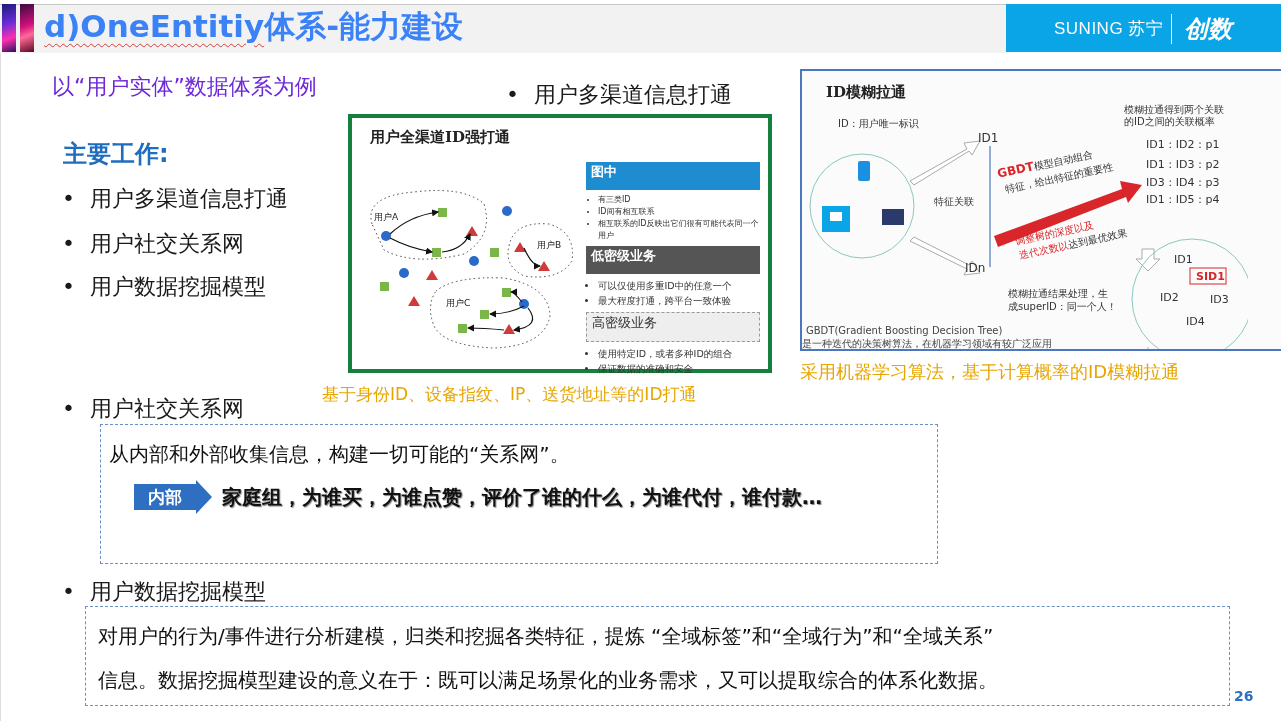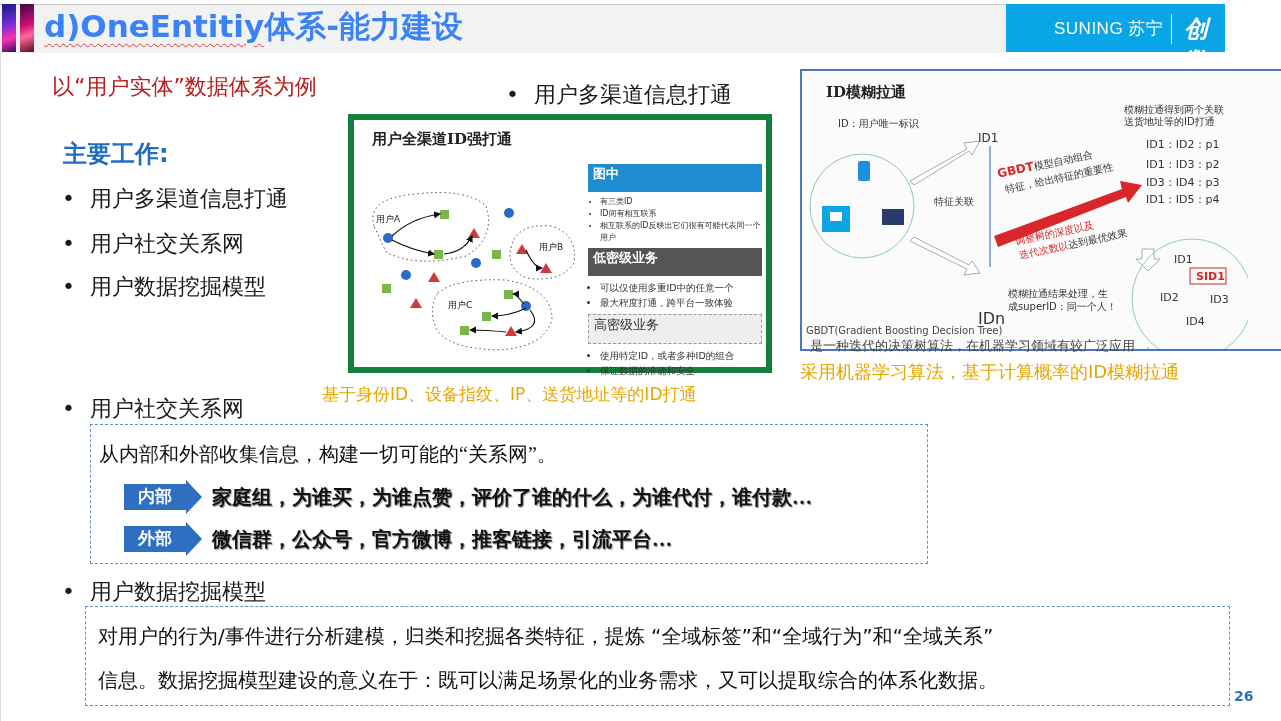--- a/index.html
+++ b/index.html
@@ -5,54 +5,54 @@
   html, body { margin:0; padding:0; }
   body { width:1281px; height:721px; position:relative; overflow:hidden; background:#ffffff; font-family:"DejaVu Sans","Liberation Sans",sans-serif; }
   .abs { position:absolute; }
 
   
   .header-bar { left:0; top:4px; width:1006px; height:48px; background:#f2f2f2; border-top:1px solid #c8c8c8; }
   .deco1 { left:2px; top:4px; width:14px; height:48px; background:linear-gradient(160deg,#1a1a7a 0%,#6a2bd8 40%,#ff2fb0 70%,#2a1060 100%); }
   .deco2 { left:20px; top:4px; width:14px; height:48px; background:linear-gradient(160deg,#3a0a40 0%,#d0107a 45%,#ff6a9a 65%,#5a0a20 100%); }
   .title { left:44px; top:6px; font-size:31px; font-weight:bold; color:#3b82f6; letter-spacing:0px; white-space:nowrap; }
   .title .en { text-decoration:underline wavy #d04040; text-decoration-thickness:1px; text-underline-offset:6px; }
-  .brand { left:1006px; top:4px; width:219px; height:48px; background:#0aa5e6; color:#fff; }
+  .brand { left:1006px; top:4px; width:275px; height:48px; background:#0aa5e6; color:#fff; }
   .brand .su { position:absolute; left:48px; top:13px; font-size:17px; letter-spacing:0.5px; font-family:"Liberation Sans",sans-serif; }
   .brand .sep { position:absolute; left:165px; top:10px; width:1px; height:30px; background:#fff; }
   .brand .cs { position:absolute; left:178px; top:9px; font-size:24px; font-weight:bold; font-style:italic; }
 
   
-  .subtitle { left:52px; top:72px; font-size:22px; color:#b91c1c; white-space:nowrap; }
+  .subtitle { left:52px; top:72px; font-size:22px; color:#6d28d9; white-space:nowrap; }
   .main-head { left:63px; top:138px; font-size:24px; font-weight:bold; color:#1f6dbf; }
   .bul { font-size:22px; color:#1a1a1a; white-space:nowrap; }
   .bul .dot { display:inline-block; width:28px; }
   .top-bullet { left:506px; top:80px; font-size:22px; color:#1a1a1a; white-space:nowrap; }
 
   
-  .img1 { left:348px; top:114px; width:424px; height:259px; border:6px solid #15803d; background:#fff; box-sizing:border-box; }
+  .img1 { left:348px; top:114px; width:424px; height:259px; border:4px solid #15803d; background:#fff; box-sizing:border-box; }
   .img1 .t { position:absolute; left:18px; top:10px; font-size:15px; font-weight:bold; color:#222; font-family:"DejaVu Serif",serif; }
   .panel { position:absolute; left:234px; top:44px; width:174px; font-size:8px; color:#333; }
   .ph { height:28px; color:#fff; font-weight:bold; font-size:13px; padding-left:5px; line-height:20px; }
   .ph.blue { background:#1e8cd0; }
   .ph.dark { background:#555; }
   .ph.light { background:#eee; color:#333; border:1px dashed #999; font-weight:normal; }
   .panel ul { margin:4px 0 4px 0; padding-left:12px; }
   .panel li { line-height:12px; }
   .panel ul.big li { font-size:9.5px; line-height:15px; }
 
   .cap1 { left:322px; top:383px; font-size:17px; color:#e8a500; white-space:nowrap; }
 
   
   .img2 { left:800px; top:69px; width:512px; height:282px; border:2px solid #4a78c0; background:#fbfbfb; box-sizing:border-box; font-family:"DejaVu Sans",sans-serif; }
   .img2 .t { position:absolute; left:24px; top:12px; font-size:15px; font-weight:bold; color:#222; font-family:"DejaVu Serif",serif; }
   .img2 .s { position:absolute; font-size:10px; color:#333; white-space:nowrap; }
   .cap2 { left:800px; top:360px; font-size:18px; color:#e8a500; white-space:nowrap; }
 
   
-  .box1 { left:90px; top:424px; width:838px; height:140px; border:1px dashed #6a90c8; box-sizing:border-box;font-family:Liberation Serif, serif; }
+  .box1 { left:100px; top:424px; width:838px; height:140px; border:1px dashed #6a90c8; box-sizing:border-box; }
   .box1 .l1 { position:absolute; left:8px; top:16px; font-size:20px; color:#111; white-space:nowrap; }
   .tagrow { position:absolute; left:10px; height:32px; display:flex; align-items:center;padding-left:23px; }
   .tag { position:relative; width:62px; height:26px; background:#2f6fc2; color:#fff; font-weight:bold; font-size:17px; text-align:center; line-height:26px; margin-right:26px; }
   .tag:after { content:""; position:absolute; right:-16px; top:-4px; border-left:16px solid #2f6fc2; border-top:17px solid transparent; border-bottom:17px solid transparent; }
   .tagrow .txt { font-size:20px; font-weight:bold; color:#111; white-space:nowrap; text-shadow:1px 1px 1px #888; }
 
   .box2 { left:85px; top:606px; width:1145px; height:100px; border:1px dashed #6a90c8; box-sizing:border-box; }
   .box2 .p { position:absolute; left:12px; font-size:20px; color:#111; white-space:nowrap; }
   .pagenum { left:1234px; top:688px; font-size:14px; font-weight:bold; color:#2f6fc2; }
   .left-line { left:0; top:52px; width:1px; height:669px; background:#ddd; }
@@ -153,55 +153,51 @@
     <path d="M108,110 L165,78 L162,72 L178,70 L170,84 L167,80 L112,114 Z" fill="#fff" stroke="#aaa"></path>
     <path d="M108,170 L165,198 L162,204 L178,202 L170,190 L167,194 L112,166 Z" fill="#fff" stroke="#aaa"></path>
     <line x1="188" y1="75" x2="188" y2="196" stroke="#4a78c0" stroke-width="1.2"></line>
     <path d="M192,165 L320,118 L318,110 L340,114 L326,132 L324,126 L196,176 Z" fill="#d8262a"></path>
     <path d="M346,290 L346,276" stroke="#aaa"></path>
     <path d="M340,178 L352,178 L352,188 L358,188 L346,200 L334,188 L340,188 Z" fill="#fff" stroke="#aaa"></path>
     <circle cx="390" cy="228" r="60" fill="none" stroke="#8cc8c0" stroke-width="1"></circle>
     <rect x="388" y="197" width="36" height="16" fill="none" stroke="#d8262a"></rect>
   </svg>
   <div class="s" style="left:176px;top:60px;font-size:12px;">ID1</div>
-  <div class="s" style="left:176px;top:190px;font-size:16px;margin-top:48px;">IDn</div>
+  <div class="s" style="left:163px;top:190px;font-size:12px;">IDn</div>
   <div class="s" style="left:132px;top:124px;">特征关联</div>
   <div class="s" style="left:194px;top:96px;transform:rotate(-12deg);transform-origin:left top;"><b style="color:#d8262a;font-size:12px;">GBDT</b><span>模型自动组合</span></div>
   <div class="s" style="left:202px;top:112px;transform:rotate(-12deg);transform-origin:left top;">特征，给出特征的重要性</div>
   <div class="s" style="left:212px;top:164px;color:#d8262a;transform:rotate(-12deg);transform-origin:left top;">调整树的深度以及</div>
   <div class="s" style="left:216px;top:178px;transform:rotate(-12deg);transform-origin:left top;"><span style="color:#d8262a;">迭代次数以</span><span>达到最优效果</span></div>
   <div class="s" style="left:322px;top:32px;">模糊拉通得到两个关联</div>
-  <div class="s" style="left:322px;top:44px;">送货地址等的ID打通</div>
+  <div class="s" style="left:322px;top:44px;">的ID之间的关联概率</div>
   <div class="s" style="left:344px;top:66px;font-size:11px;">ID1：ID2：p1</div>
   <div class="s" style="left:344px;top:86px;font-size:11px;">ID1：ID3：p2</div>
   <div class="s" style="left:344px;top:104px;font-size:11px;">ID3：ID4：p3</div>
   <div class="s" style="left:344px;top:121px;font-size:11px;">ID1：ID5：p4</div>
   <div class="s" style="left:206px;top:216px;">模糊拉通结果处理，生</div>
   <div class="s" style="left:206px;top:229px;">成superID：同一个人！</div>
   <div class="s" style="left:372px;top:182px;font-size:11px;">ID1</div>
   <div class="s" style="left:394px;top:199px;font-size:11px;color:#d8262a;font-weight:bold;">SID1</div>
   <div class="s" style="left:358px;top:220px;font-size:11px;">ID2</div>
   <div class="s" style="left:408px;top:222px;font-size:11px;">ID3</div>
   <div class="s" style="left:384px;top:244px;font-size:11px;">ID4</div>
   <div class="s" style="left:4px;top:254px;font-size:10px;color:#444;">GBDT(Gradient Boosting Decision Tree)</div>
-  <div class="s" style="left:8px;top:266px;font-size:13px;color:#444;">是一种迭代的决策树算法，在机器学习领域有较广泛应用</div>
+  <div class="s" style="left:0;top:266px;font-size:10px;color:#444;">是一种迭代的决策树算法，在机器学习领域有较广泛应用</div>
 </div>
 <div class="abs cap2">采用机器学习算法，基于计算概率的ID模糊拉通</div>
 
 <div class="abs bul" style="left:62px;top:394px;"><span class="dot">•</span><span>用户社交关系网</span></div>
 <div class="abs box1">
   <div class="l1">从内部和外部收集信息，构建一切可能的“关系网”。</div>
   <div class="tagrow" style="top:56px;">
     <span class="tag">内部</span>
     <span class="txt">家庭组，为谁买，为谁点赞，评价了谁的什么，为谁代付，谁付款…</span>
   </div>
-  <div class="tagrow" style="top:98px;">
-    <span class="tag">外部</span>
-    <span class="txt">微信群，公众号，官方微博，推客链接，引流平台…</span>
-  </div>
 </div>
 
 <div class="abs bul" style="left:62px;top:577px;"><span class="dot">•</span><span>用户数据挖掘模型</span></div>
 <div class="abs box2">
   <div class="p" style="top:60px;">信息。数据挖掘模型建设的意义在于：既可以满足场景化的业务需求，又可以提取综合的体系化数据。</div>
   <div class="p" style="top:16px;">对用户的行为/事件进行分析建模，归类和挖掘各类特征，提炼 “全域标签”和“全域行为”和“全域关系”</div>
 </div>
 
 <div class="abs pagenum">26</div>
 

